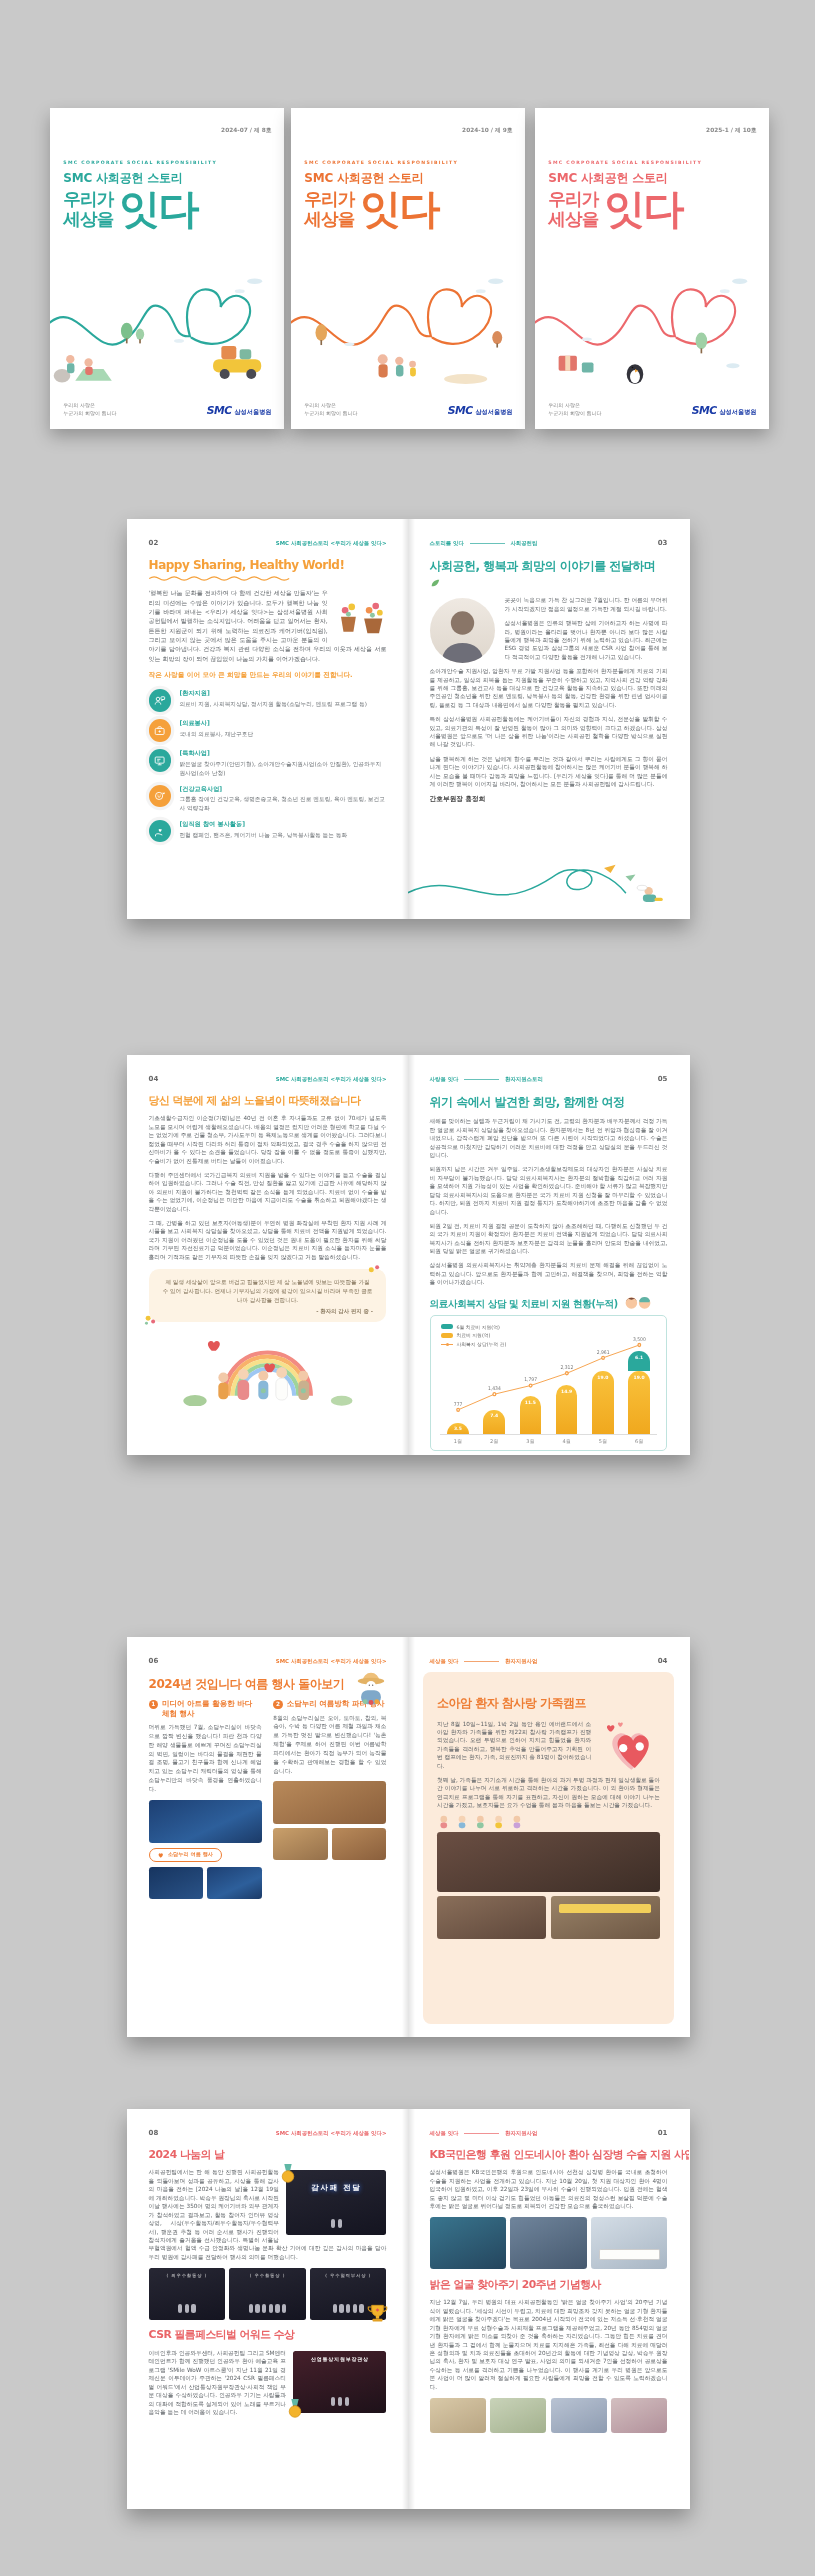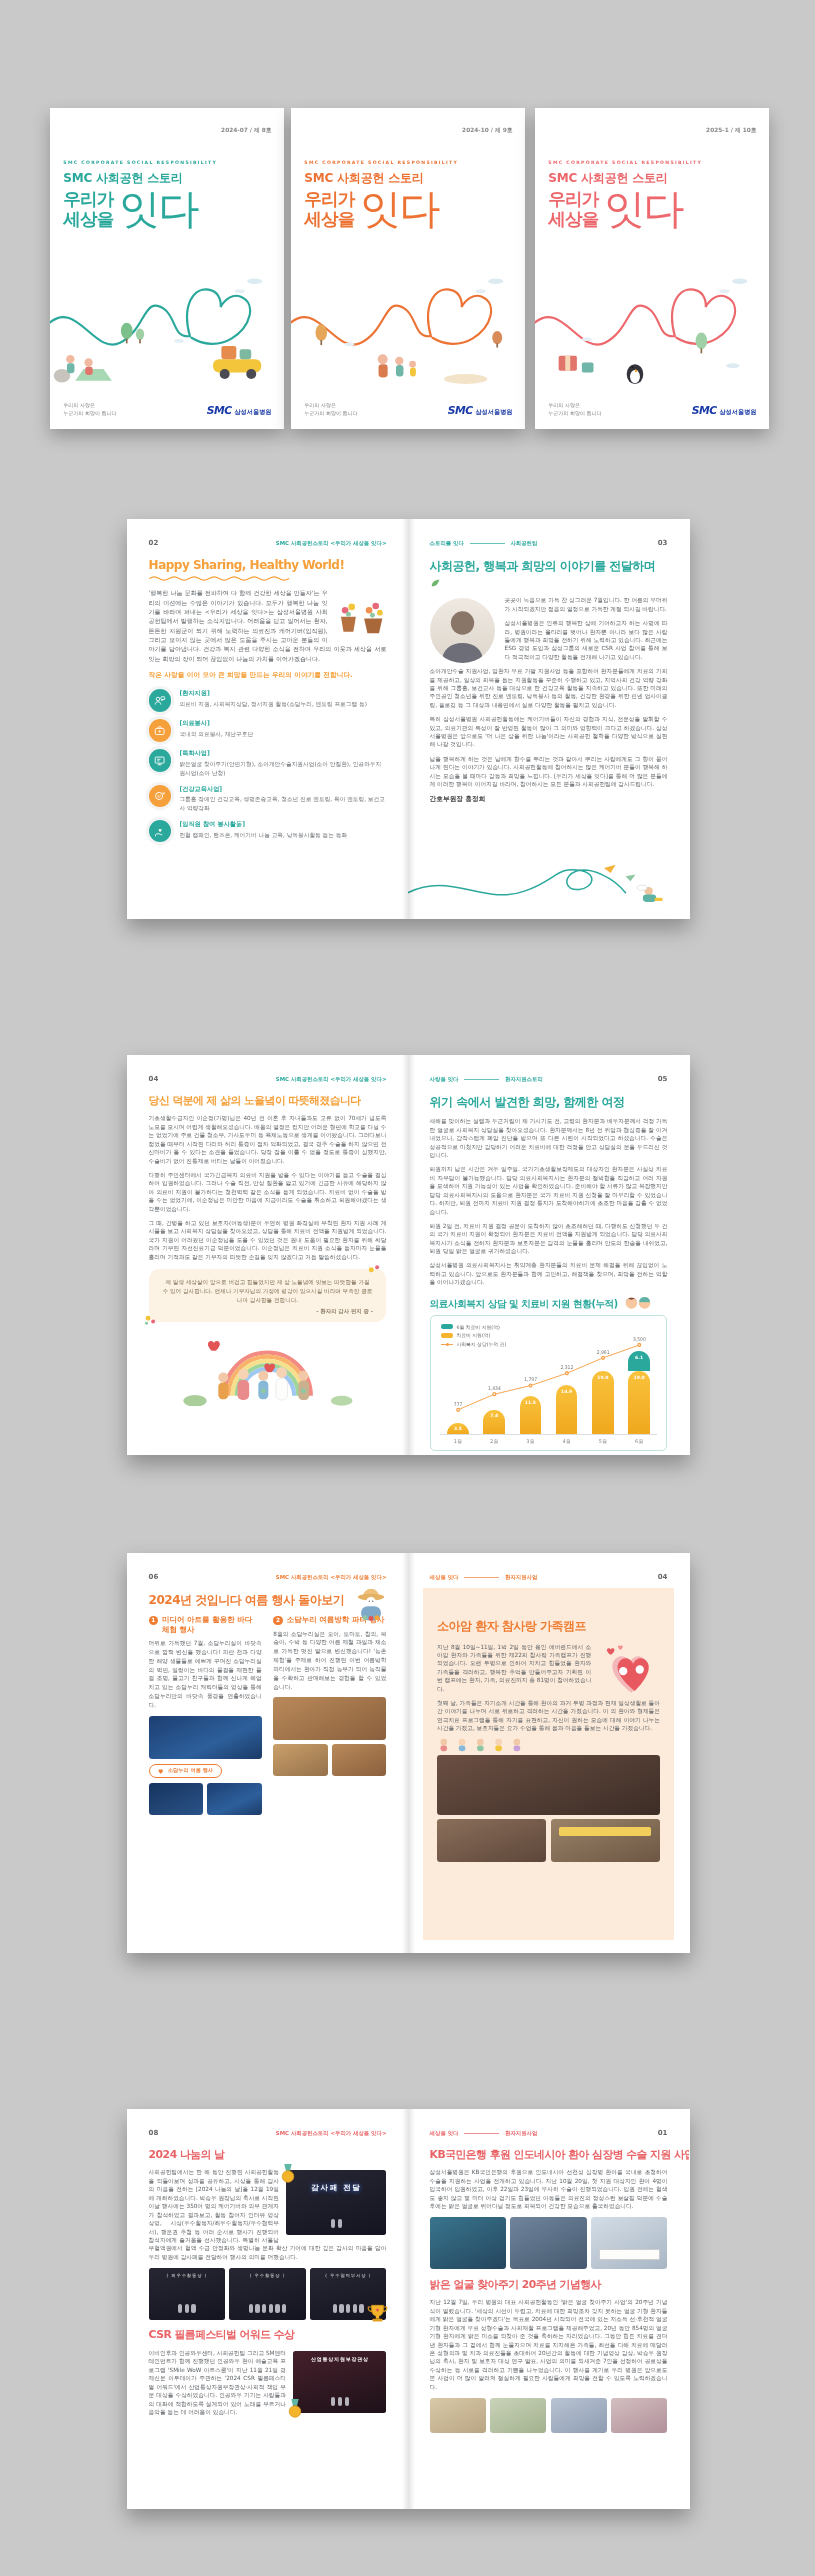--- a/index.html
+++ b/index.html
@@ -8,21 +8,21 @@
   .canvas{position:relative;width:799px;height:2576px;background:var(--pagebg,#c9c9c9);overflow:hidden}
 
   
   .cover{position:absolute;top:108px;width:234px;height:321px;background:#fff;
          box-shadow:0 8.3px 16.7px rgba(0,0,0,.28);padding:16.7px 13.3px;overflow:hidden}
   .cover .issue{position:absolute;top:18.3px;right:12.5px;font-size:5.8px;color:#888;font-weight:bold}
   .cover .eyebrow{margin-top:35px;font-size:4.6px;letter-spacing:1.3px;font-weight:bold;color:var(--accent)}
   .cover .series{margin-top:5.8px;font-size:12px;font-weight:800;color:var(--accent);letter-spacing:-0.2px}
   .bigtitle{display:flex;align-items:center;gap:5.8px;margin-top:2.5px;color:var(--accent)}
   .bigtitle .stack{display:flex;flex-direction:column;font-size:17.5px;font-weight:800;line-height:1.12;letter-spacing:-0.8px}
-  .bigtitle .big{font-size:41px;font-weight:400;line-height:.9;letter-spacing:-1.7px}
+  .bigtitle .big{font-size:41px;font-weight:700;line-height:.9;letter-spacing:-1.7px}
   .squiggle{position:absolute;left:0;top:140px;width:234px;height:133px}
   .cover-art{position:absolute;left:0;top:208px;width:234px;height:83px}
   .cover-footer{position:absolute;bottom:11.7px;left:13.3px;right:12.5px;display:flex;justify-content:space-between;align-items:flex-end}
   .tagline{font-size:5px;color:#777;line-height:1.6}
   .logo{font-size:6.2px;color:var(--logoblue);font-weight:bold;white-space:nowrap}
   .logo .smc{font-style:italic;font-size:10.8px;font-weight:800;letter-spacing:-0.4px;margin-right:2.5px}
 
   
   .spread{position:absolute;left:127px;width:563px;height:400px;background:#fff;
           box-shadow:0 10px 20px rgba(0,0,0,.30);display:flex}
@@ -94,21 +94,21 @@
   .sea{background:linear-gradient(155deg,#1d3f72,#2d5f9b 60%,#1b3a67)}
   .sea2{background:linear-gradient(155deg,#16345f,#2a5388)}
   .market{background:linear-gradient(155deg,#b98a5a,#8a5f3c)}
   .market2{background:linear-gradient(155deg,#caa06b,#95704a)}
   .prow{display:flex;gap:4.2px;margin-top:4.2px}
   .prow .phbox{flex:1}
   .badge-outline{border:0.8px solid var(--orange2);color:var(--orange2);border-radius:8.3px;font-size:5.2px;font-weight:bold;
         padding:2.5px 7.5px;display:inline-flex;align-items:center;gap:3.3px;margin:5px 0 0.8px}
 
   
-  .card{position:absolute;left:15px;right:15px;top:35px;bottom:13.3px;background:var(--peach);border-radius:0;padding:30px 14px;overflow:hidden}
+  .card{position:absolute;left:15px;right:15px;top:35px;bottom:13.3px;background:var(--peach);border-radius:8px;padding:23px 14px;overflow:hidden}
   .card h1{margin-bottom:7.5px}
   .heartfam{float:right;width:62px;height:53px;margin:0 0 3.3px 6.7px}
   .kidsrow{height:13.3px;margin:1.7px 0 3.3px;display:flex;gap:5px;align-items:flex-end}
   .hall{background:linear-gradient(160deg,#6b4f43,#3c2d26)}
   .camp1{background:linear-gradient(160deg,#8a6f5a,#5d463a)}
   .camp2{background:linear-gradient(160deg,#9a8368,#6d5744);position:relative}
   .banner-strip{position:absolute;left:8%;right:8%;top:18%;height:9.2px;background:#f2cf5a;border-radius:1.7px}
 
   
   .stage{background:linear-gradient(165deg,#272734,#141420);position:relative;border-radius:2.5px}
@@ -543,21 +543,21 @@
             <span>2월</span>
             <span>3월</span>
             <span>4월</span>
             <span>5월</span>
             <span>6월</span>
           </div>
       </div>
     </div>
   </section>
 
-  <section class="spread" style="top:1553px">
+  <section class="spread" style="top:1637px">
     <div class="page">
       <header>
         <span class="pn">06</span>
         <span class="ph orange2tx">SMC 사회공헌스토리 &lt;우리가 세상을 잇다&gt;</span>
       </header>
       <h1 class="sec orange2tx">2024년 것입니다 여름 행사 돌아보기</h1>
       <svg class="farmer" viewBox="0 0 46 44">
         <path d="M13 13a10 10 0 0 1 20 0z" fill="#eec07a"></path>
           <ellipse cx="23" cy="13" rx="16" ry="4" fill="#e3b264"></ellipse>
         <circle cx="23" cy="19" r="6" fill="#fff"></circle>

